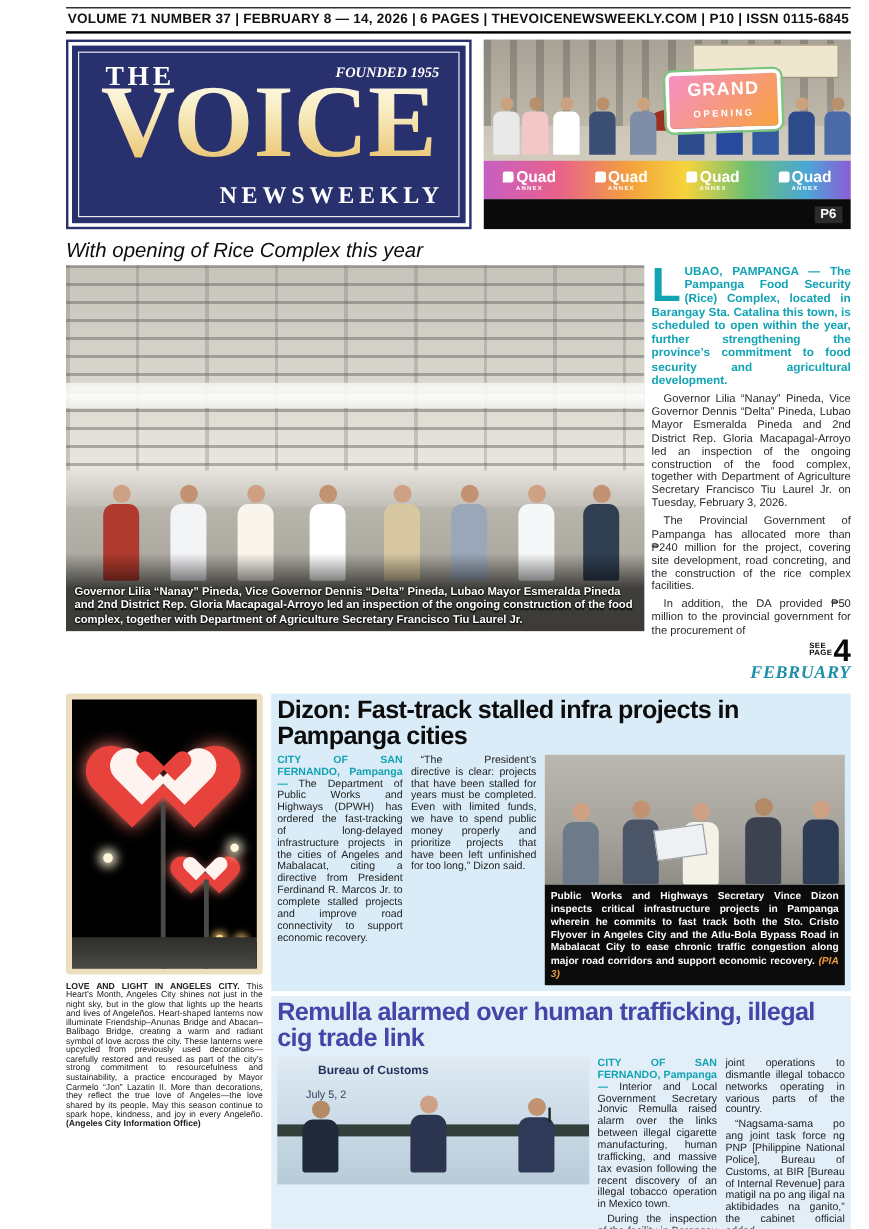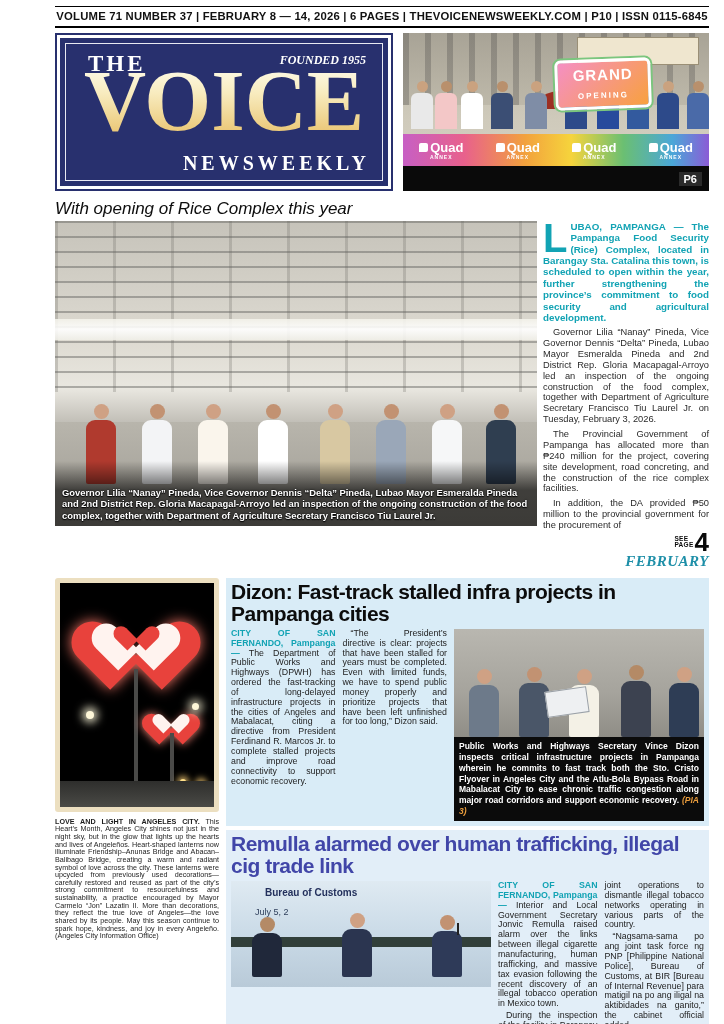--- a/index.html
+++ b/index.html
@@ -87,21 +87,21 @@
   .heartshape::before,.heartshape::after{content:"";position:absolute;top:0;width:calc(var(--s)/2);height:calc(var(--s)*.8);
     border-radius:calc(var(--s)/4) calc(var(--s)/4) 0 0;background:var(--c);}
   .heartshape::before{left:calc(var(--s)/2 - var(--s)/20);transform:rotate(45deg);transform-origin:0 100%;}
   .heartshape::after{left:calc(var(--s)/20);transform:rotate(-45deg);transform-origin:100% 100%;}
   .pole{position:absolute;width:4px;background:#4a4a48;}
   .glow{position:absolute;border-radius:50%;}
   .road{position:absolute;bottom:0;left:0;right:0;height:26px;background:linear-gradient(180deg,#2e2e2c,#4a4a46);}
   .rail{position:absolute;bottom:22px;left:0;right:0;height:3px;background:#8a8a84;}
   .left-caption{margin-top:6px;font-size:7.2px;line-height:1.06;text-align:justify;color:#1c1c1c;}
   .left-caption .title{font-weight:bold;}
-  .left-caption .credit{font-weight:normal;}
+  .left-caption .credit{font-weight:bold;}
 
   .stories{flex:1;min-width:0;display:flex;flex-direction:column;}
   .section{padding:3px 5px 5px;box-sizing:border-box;}
   .dizon{background:#d9ecf7;}
   .remulla{background:#e2eef8;margin-top:4px;}
   .section h2{margin:0 0 4px;font-size:21px;letter-spacing:-.5px;color:#0c0c0c;line-height:1.05;}
   .remulla h2{color:#4146a8;}
   .sec-content{display:flex;gap:7px;align-items:flex-start;}
   .coltext{column-count:2;column-gap:7px;column-fill:auto;font-size:8.8px;line-height:1.12;text-align:justify;color:#222;overflow:hidden;}
   .dizon .coltext{width:216px;flex:none;height:172px;}

